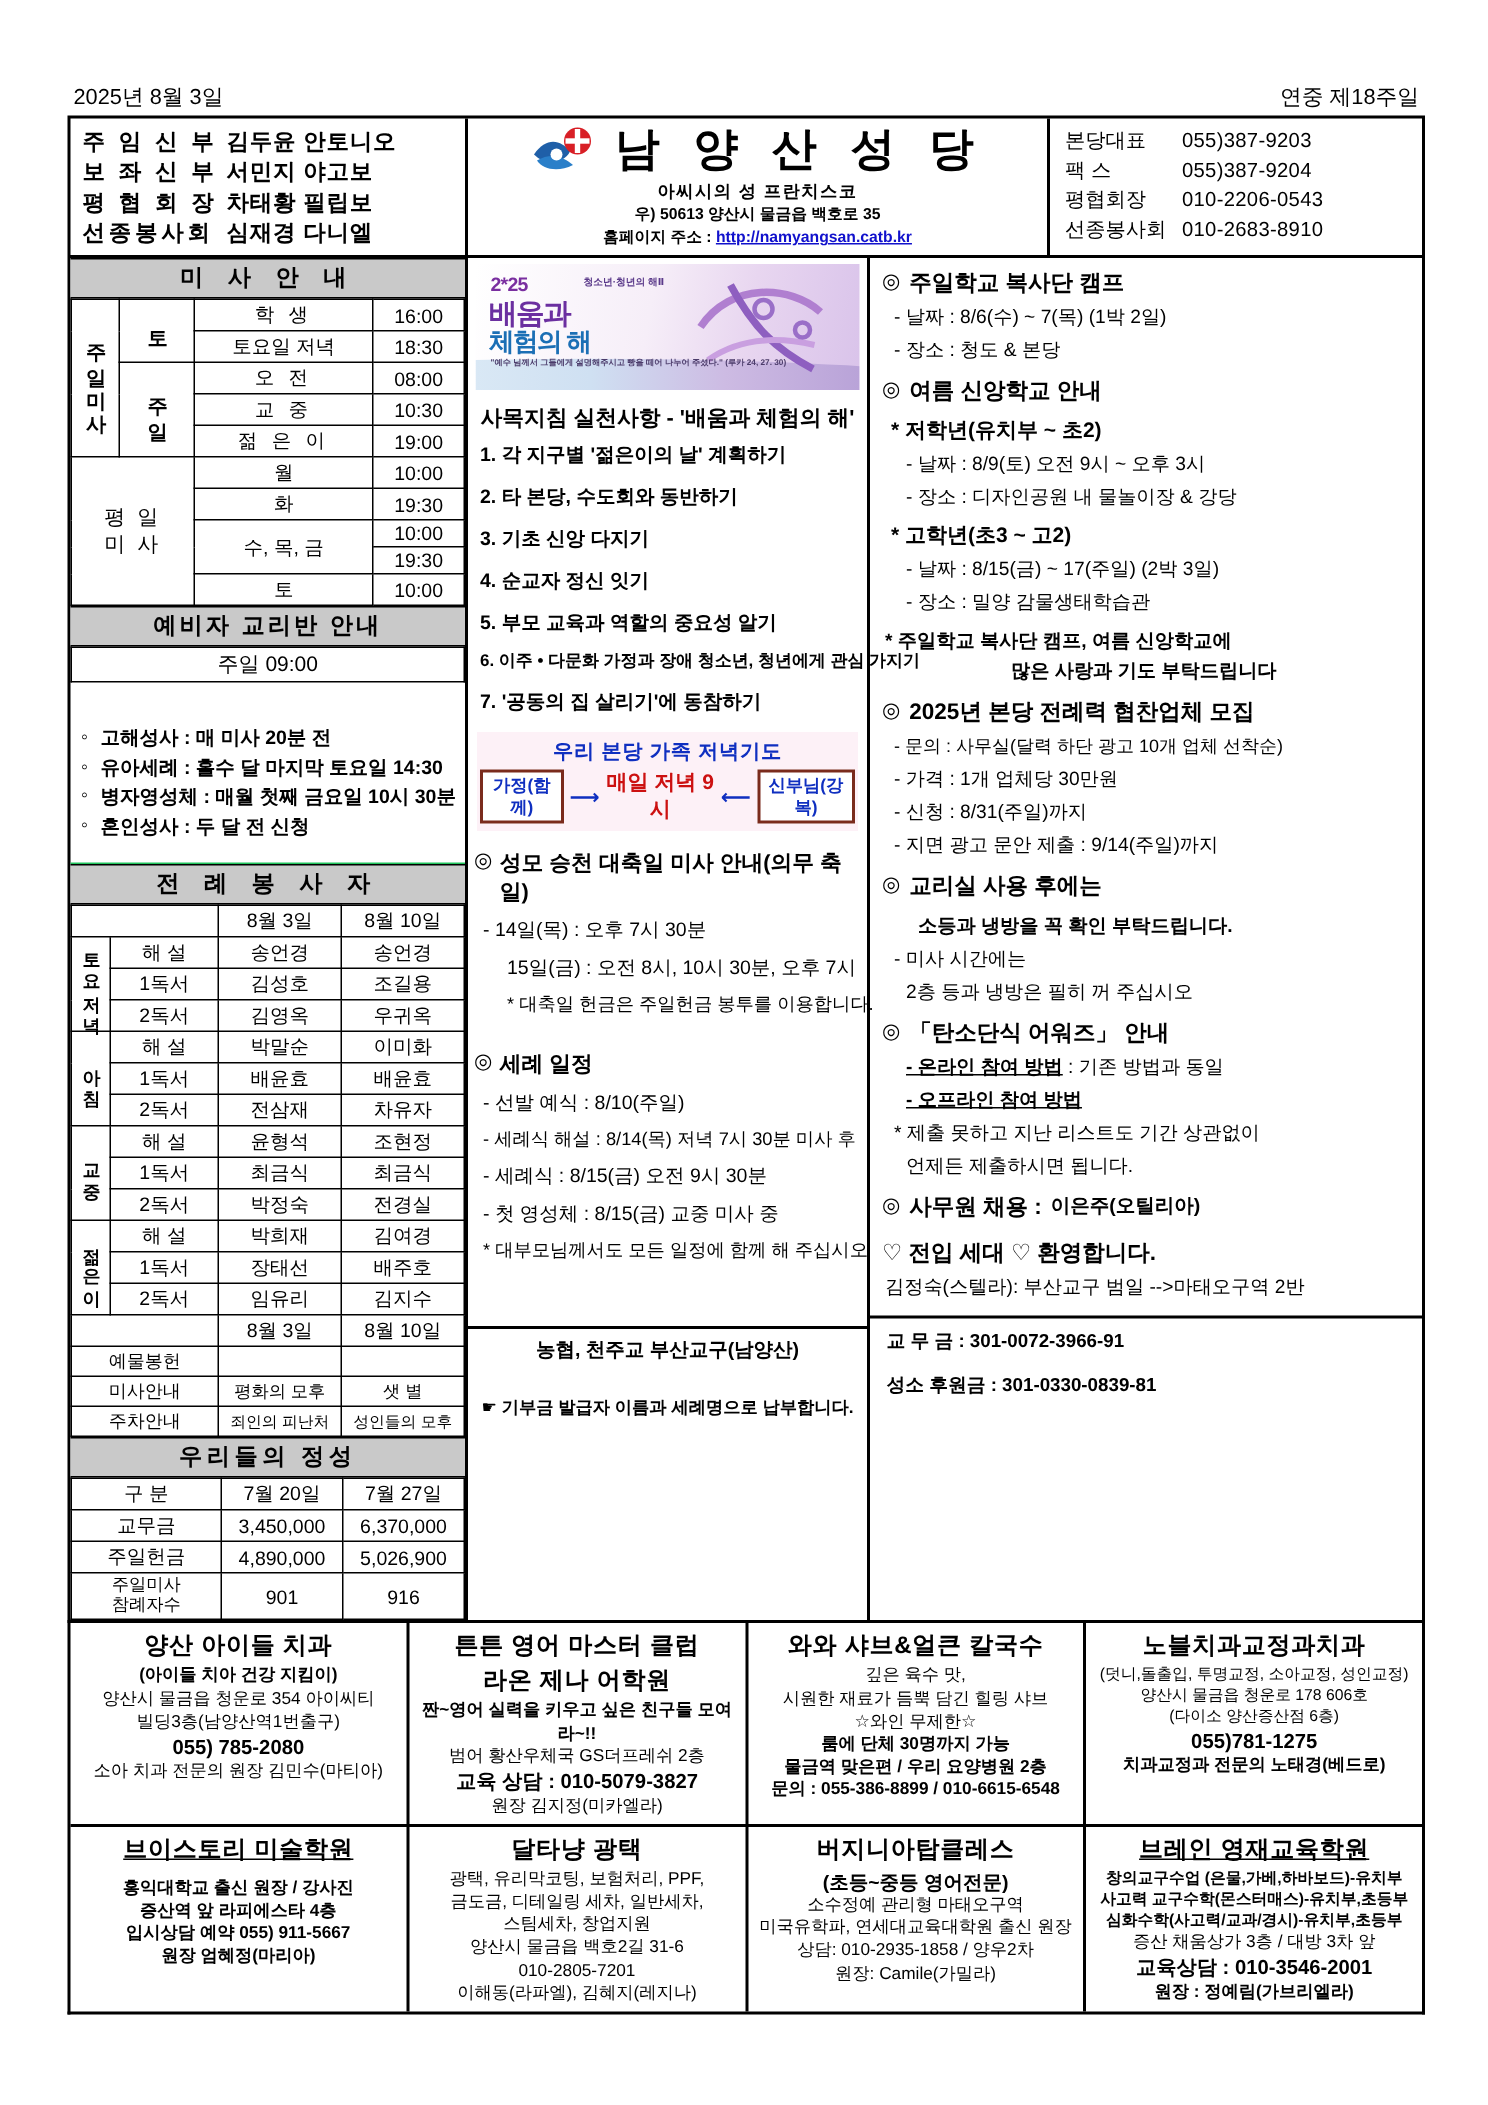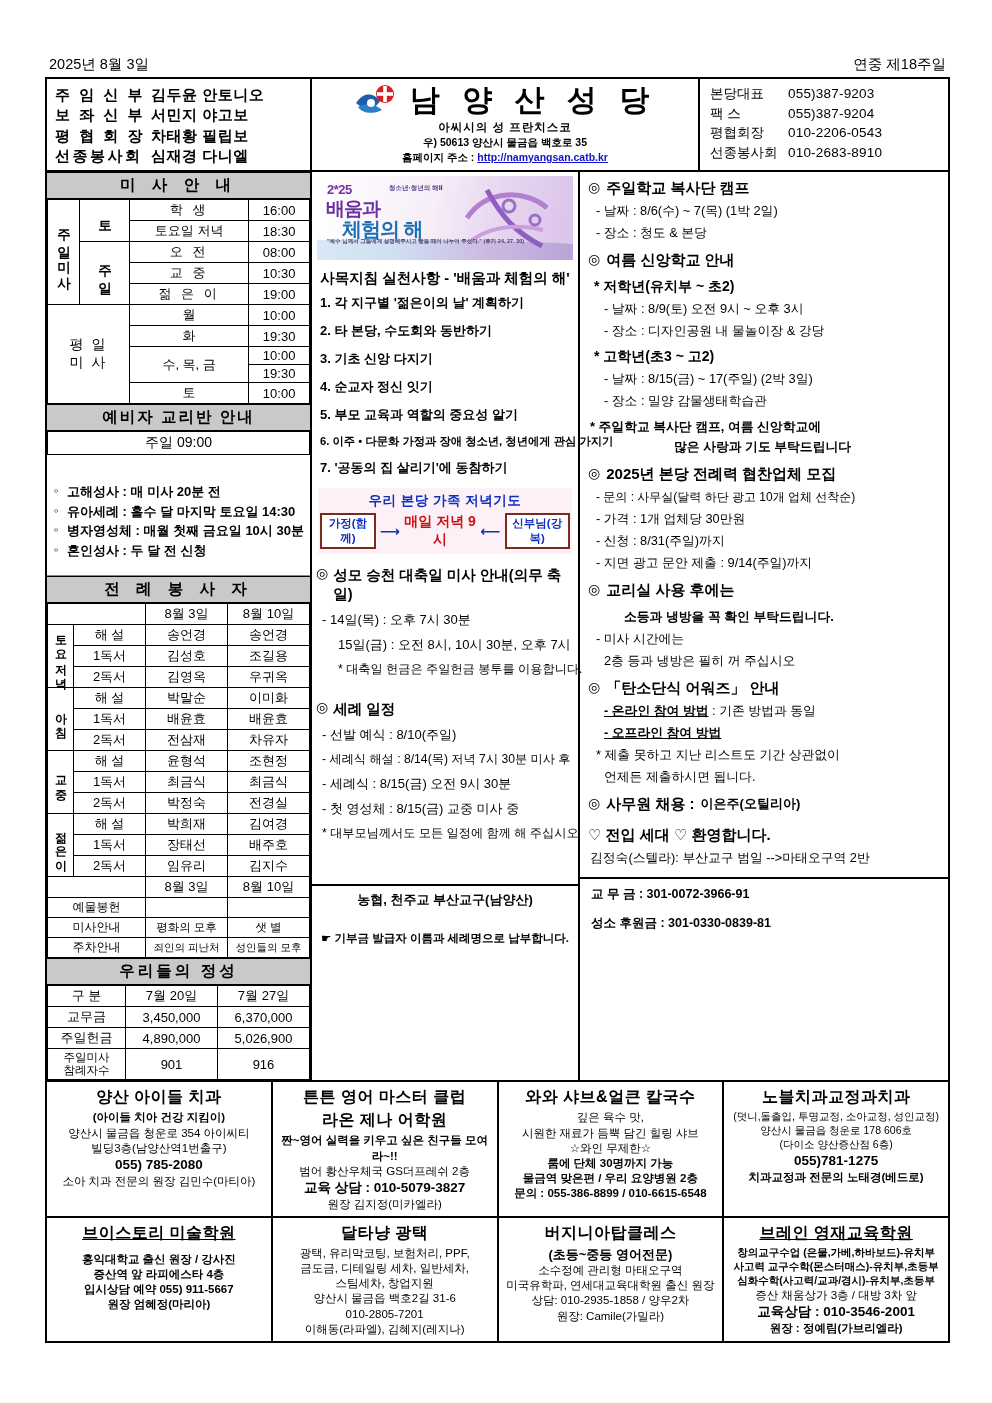--- a/index.html
+++ b/index.html
@@ -69,21 +69,21 @@
   .poster { margin:4px 5px 0 5px; height:84px; position:relative; overflow:hidden;
             border:0; background:linear-gradient(100deg,#ffffff 0%,#f6eef8 45%,#e8d6f0 70%,#d9c3ea 100%); }
   .poster .band { position:absolute; left:0; bottom:0; width:100%; height:26px;
             background:linear-gradient(90deg,#d9e8f5 0%,#cfe0f2 30%,#cdbbe3 65%,#b9a3d8 100%);
             border-radius:0; clip-path: ellipse(120% 100% at 30% 120%); }
   .poster .y { position:absolute; left:10px; top:6px; font-size:13px; font-weight:bold;
             color:#7a2fa0; letter-spacing:-0.5px;}
   .poster .ysub { position:absolute; left:72px; top:8px; font-size:6.5px; font-weight:bold; color:#5b3a8a;}
   .poster .t1 { position:absolute; left:9px; top:20px; font-size:19px; font-weight:bold;
             color:#6b2fa0; letter-spacing:-1px; }
-  .poster .t2 { position:absolute; left:25px; top:40px; font-size:20px; font-weight:bold;
+  .poster .t2 { position:absolute; left:9px; top:40px; font-size:17px; font-weight:bold;
             color:#1b6fb5; letter-spacing:-1px; }
   .poster .q { position:absolute; left:10px; top:62px; font-size:5.5px; color:#4b3b6a; font-weight:bold;}
   .poster .fig { position:absolute; right:6px; top:2px; width:120px; height:80px; }
 
   .mtitle { text-align:center; font-size:14.5px; font-weight:bold; margin:9px 0 7px; }
   .mlist { margin:0; padding:0 6px 0 8px; }
   .mlist li { list-style:none; font-size:13px; font-weight:bold; line-height:1.3;
               margin-bottom:11px; white-space:nowrap; }
   .mlist li.sm { font-size:11.3px; }
 
@@ -370,21 +370,21 @@
           <td style="font-size:10.5px">죄인의 피난처</td>
           <td style="font-size:10.5px">성인들의 모후</td>
         </tr>
       </tbody>
         </table>
 
       <div class="sect-head" style="letter-spacing:3px">우리들의 정성</div>
       <table class="t money">
         <tbody>
             <tr>
-          <td style="width:78px">구   분</td>
+          <td style="width:100px">구   분</td>
           <td>7월 20일</td>
           <td>7월 27일</td>
         </tr>
         <tr>
           <td>교무금</td>
           <td>3,450,000</td>
           <td>6,370,000</td>
         </tr>
         <tr>
           <td>주일헌금</td>
@@ -495,21 +495,21 @@
       </div>
       <div class="ritem" style="font-size:12px">- 문의 : 사무실(달력 하단 광고 10개 업체 선착순)</div>
       <div class="ritem">- 가격 : 1개 업체당 30만원</div>
       <div class="ritem">- 신청 : 8/31(주일)까지</div>
       <div class="ritem">- 지면 광고 문안 제출 : 9/14(주일)까지</div>
 
       <div class="rh">
         <span class="dot">◎</span>
         <span>교리실 사용 후에는</span>
       </div>
-      <div class="rnote" style="margin-left:36px">소등과 냉방을 꼭 확인 부탁드립니다.</div>
+      <div class="rnote" style="margin-left:24px">소등과 냉방을 꼭 확인 부탁드립니다.</div>
       <div class="ritem">- 미사 시간에는</div>
       <div class="ritem i2">2층 등과 냉방은 필히 꺼 주십시오</div>
 
       <div class="rh">
         <span class="dot">◎</span>
         <span>「탄소단식 어워즈」 안내</span>
       </div>
       <div class="ritem i2 b"><span class="u">- 온라인 참여 방법</span><span style="font-weight:normal"> : 기존 방법과 동일</span></div>
       <div class="ritem i2 b u">- 오프라인 참여 방법</div>
       <div class="ritem">* 제출 못하고 지난 리스트도 기간 상관없이</div>

